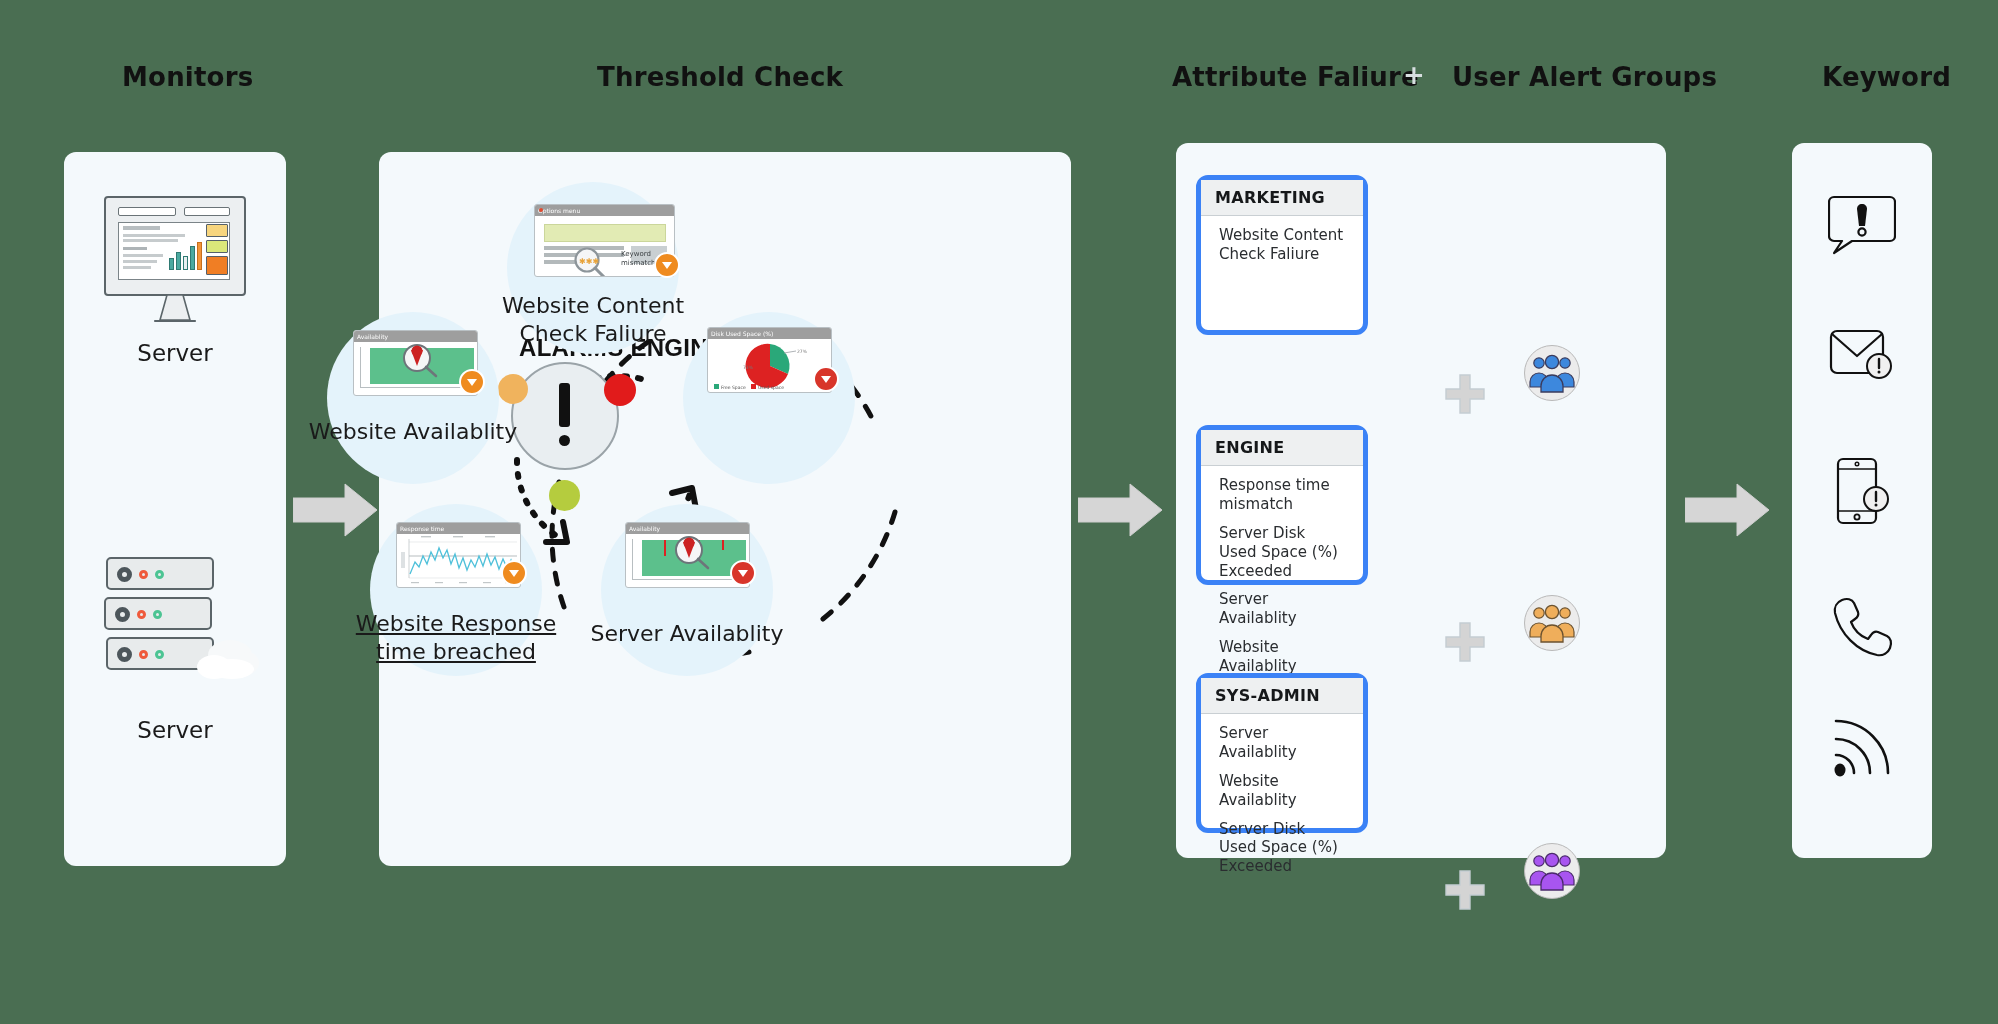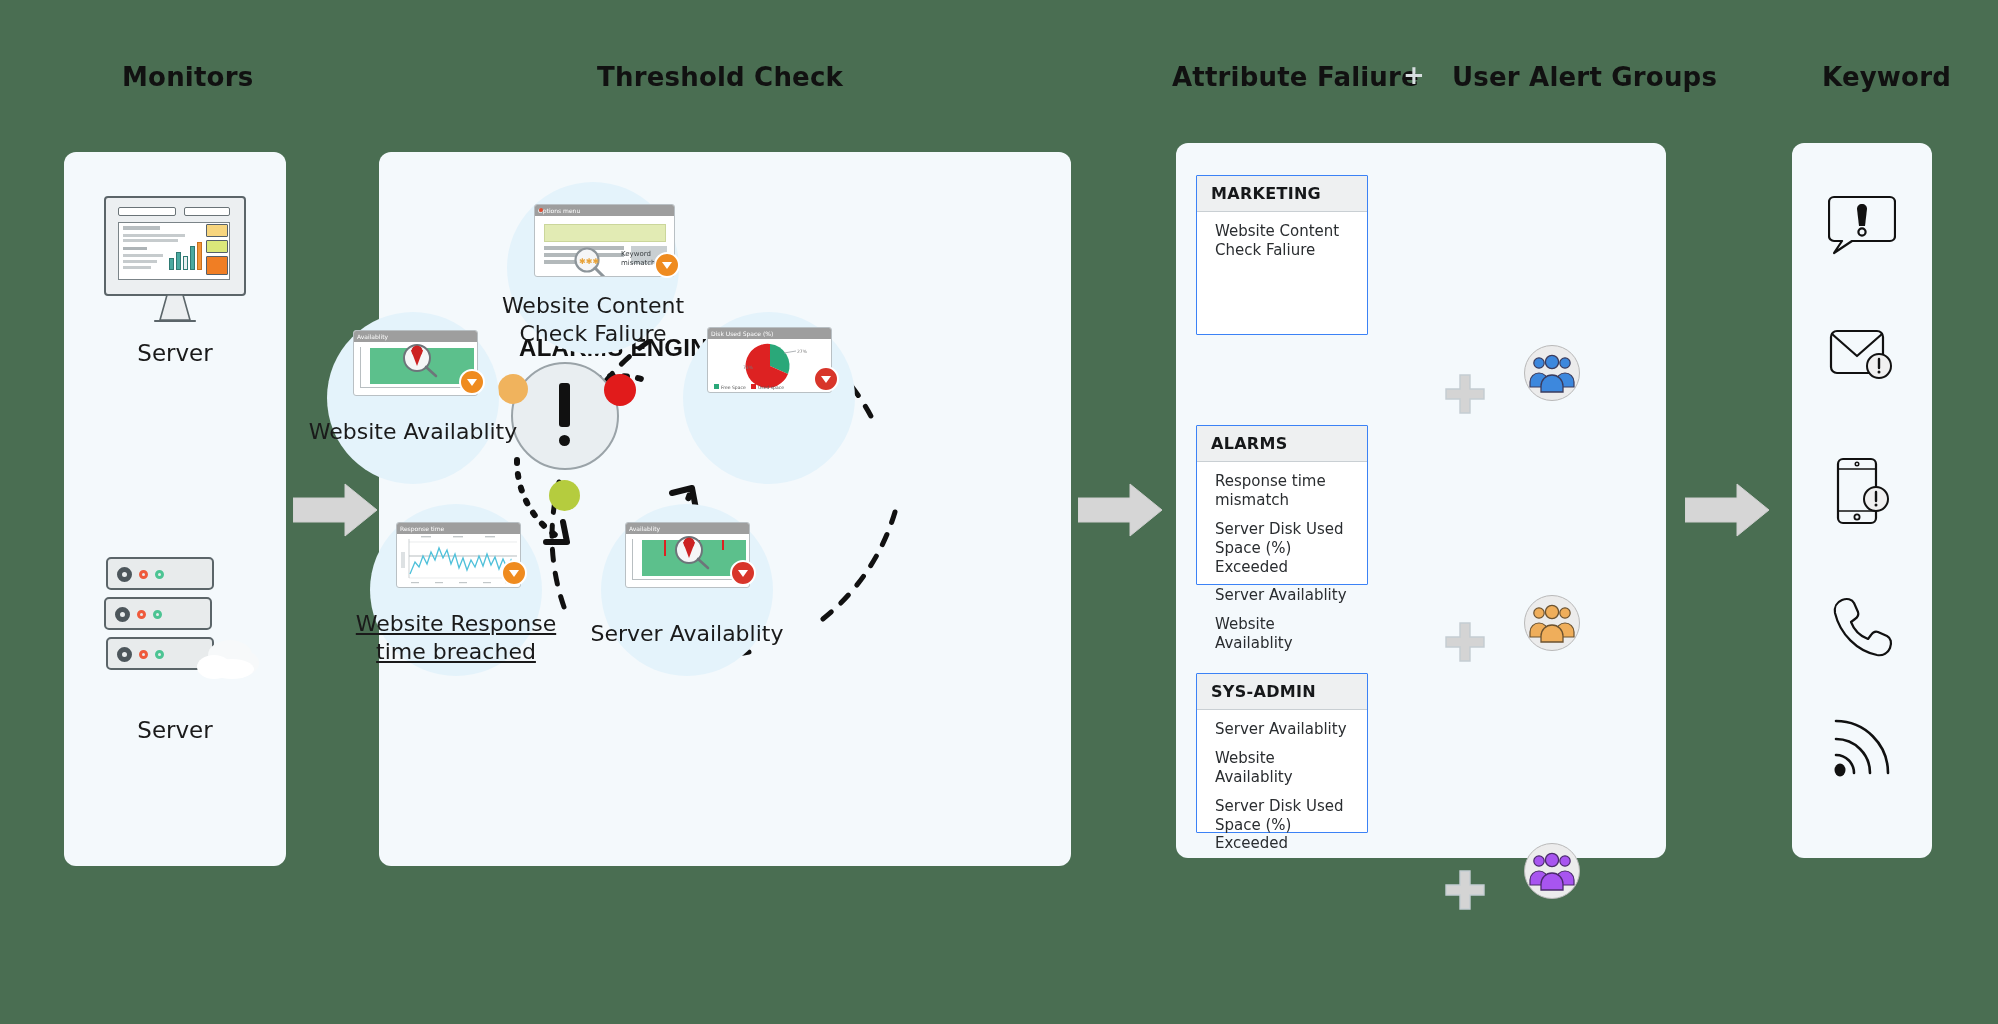--- a/index.html
+++ b/index.html
@@ -108,22 +108,22 @@
     width: 0; height: 0;
     border-left: 5px solid transparent;
     border-right: 5px solid transparent;
     border-top: 7px solid #fff;
   }
 
   
   .agcard {
     position: absolute;
     background: #fff;
-    border: 1px solid #3b82f6;
-    border-radius: 1px;
+    border: 5px solid #3b82f6;
+    border-radius: 12px;
   }
   .agcard-head {
     height: 36px;
     background: #eef0f1;
     border-bottom: 1px solid #c9cfd3;
     display: flex; align-items: center;
     padding-left: 14px;
     font-size: 16px; font-weight: 700; color: #16181a;
     letter-spacing: 0.3px;
   }
@@ -393,21 +393,21 @@
         <circle cx="14" cy="17" r="5.2" fill="#3d88dd" stroke="#3b3b5c" stroke-width="1.2"></circle>
         <circle cx="40" cy="17" r="5.2" fill="#3d88dd" stroke="#3b3b5c" stroke-width="1.2"></circle>
         <path d="M5 36 a9 9 0 0 1 18 0 v5 h-18 z" fill="#3d88dd" stroke="#3b3b5c" stroke-width="1.2"></path>
         <path d="M31 36 a9 9 0 0 1 18 0 v5 h-18 z" fill="#3d88dd" stroke="#3b3b5c" stroke-width="1.2"></path>
         <circle cx="27" cy="16" r="6.6" fill="#3d88dd" stroke="#3b3b5c" stroke-width="1.3"></circle>
         <path d="M16 40 a11 11 0 0 1 22 0 v6 h-22 z" fill="#3d88dd" stroke="#3b3b5c" stroke-width="1.3"></path>
       </svg>
     </div>
 
     <div class="agcard" style="left:20px; top:282px; width:172px; height:160px;">
-      <div class="agcard-head">ALARMS</div>
+      <div class="agcard-head">ENGINE</div>
       <div class="agcard-body">
         <div class="agcard-item">Response time mismatch</div>
         <div class="agcard-item">Server Disk Used Space (%) Exceeded</div>
         <div class="agcard-item">Server Availablity</div>
         <div class="agcard-item">Website Availablity</div>
       </div>
     </div>
     <div class="plus-sign" style="left:268px; top:478px;">
       <svg width="42" height="42" viewBox="0 0 42 42">
         <path d="M16 2 h10 v14 h14 v10 h-14 v14 h-10 v-14 h-14 v-10 h14 z" fill="#d4d4d4" stroke="#c4cdd2" stroke-width="1.4"></path>

